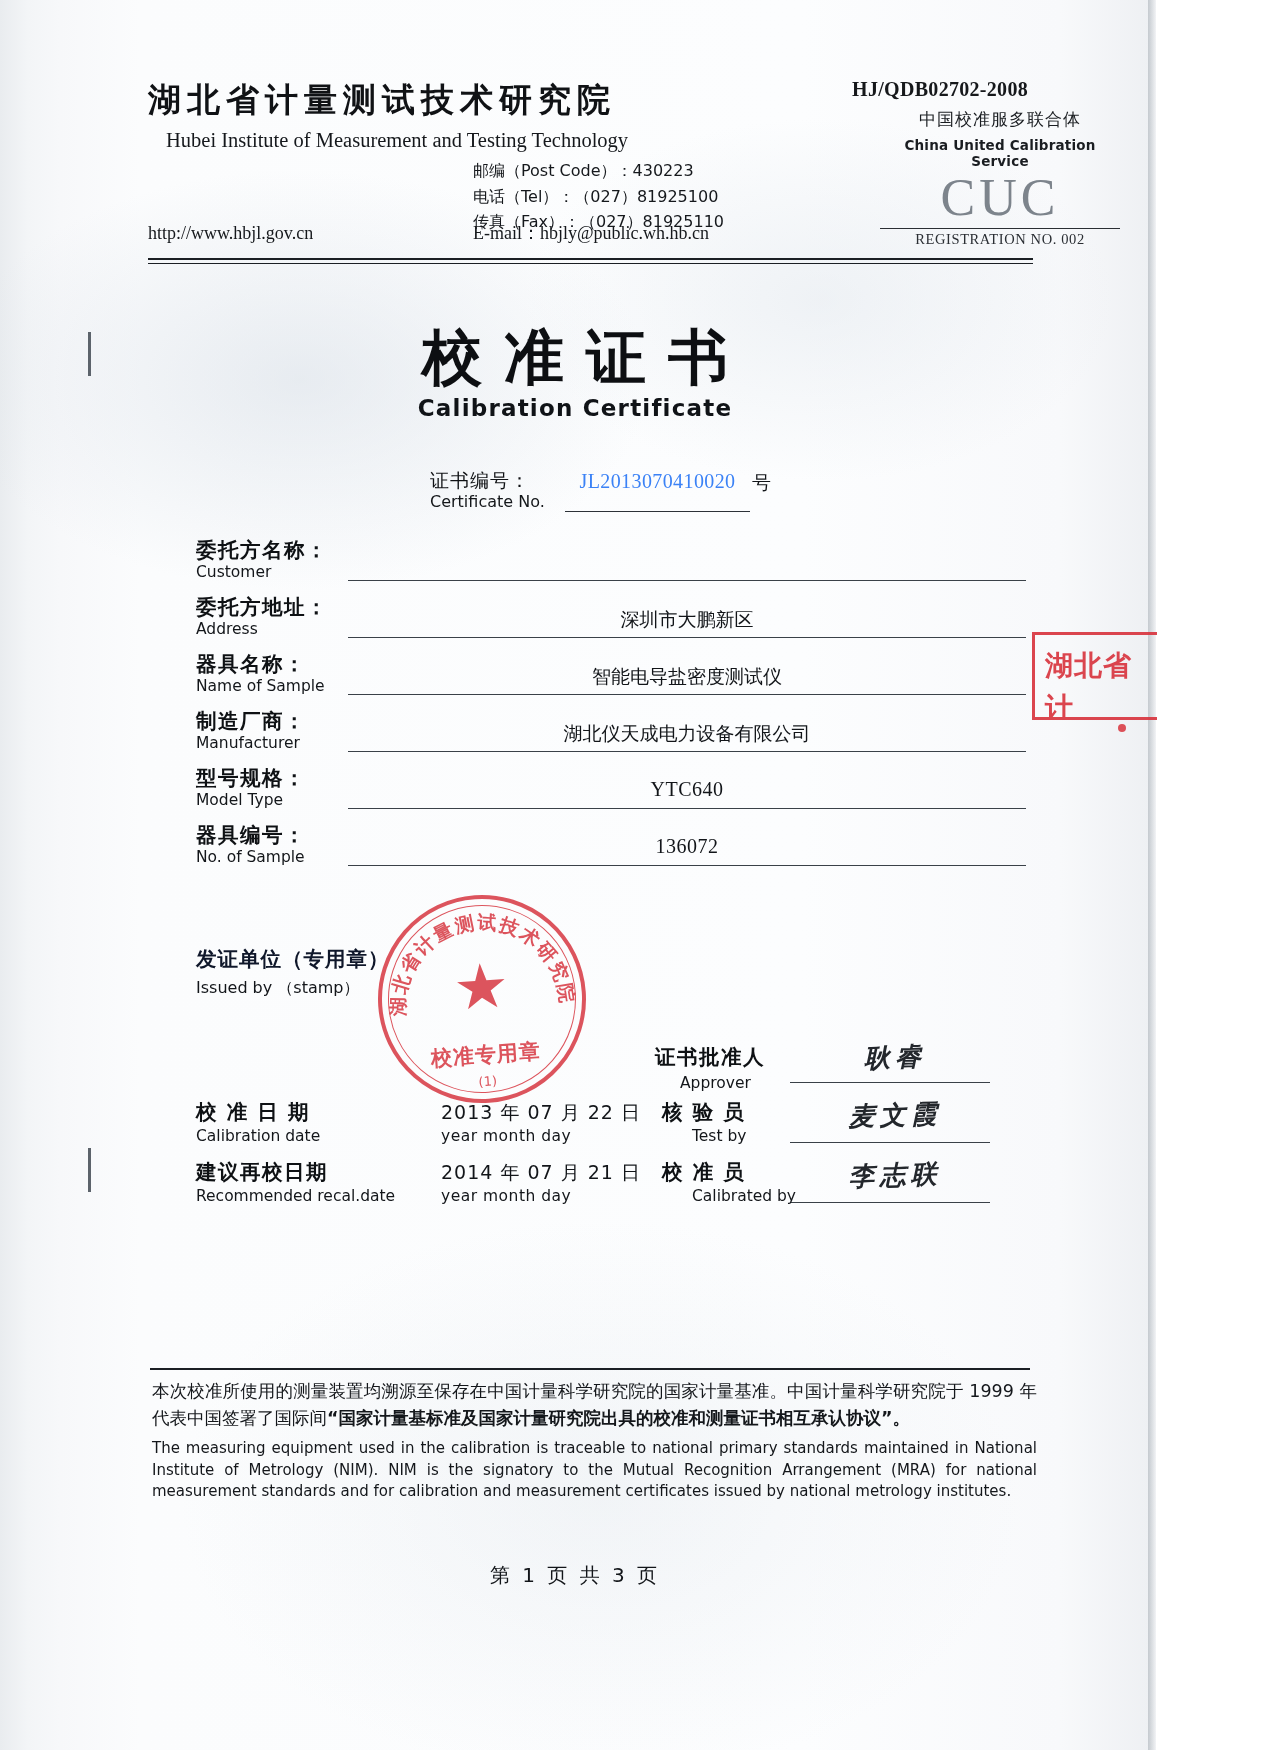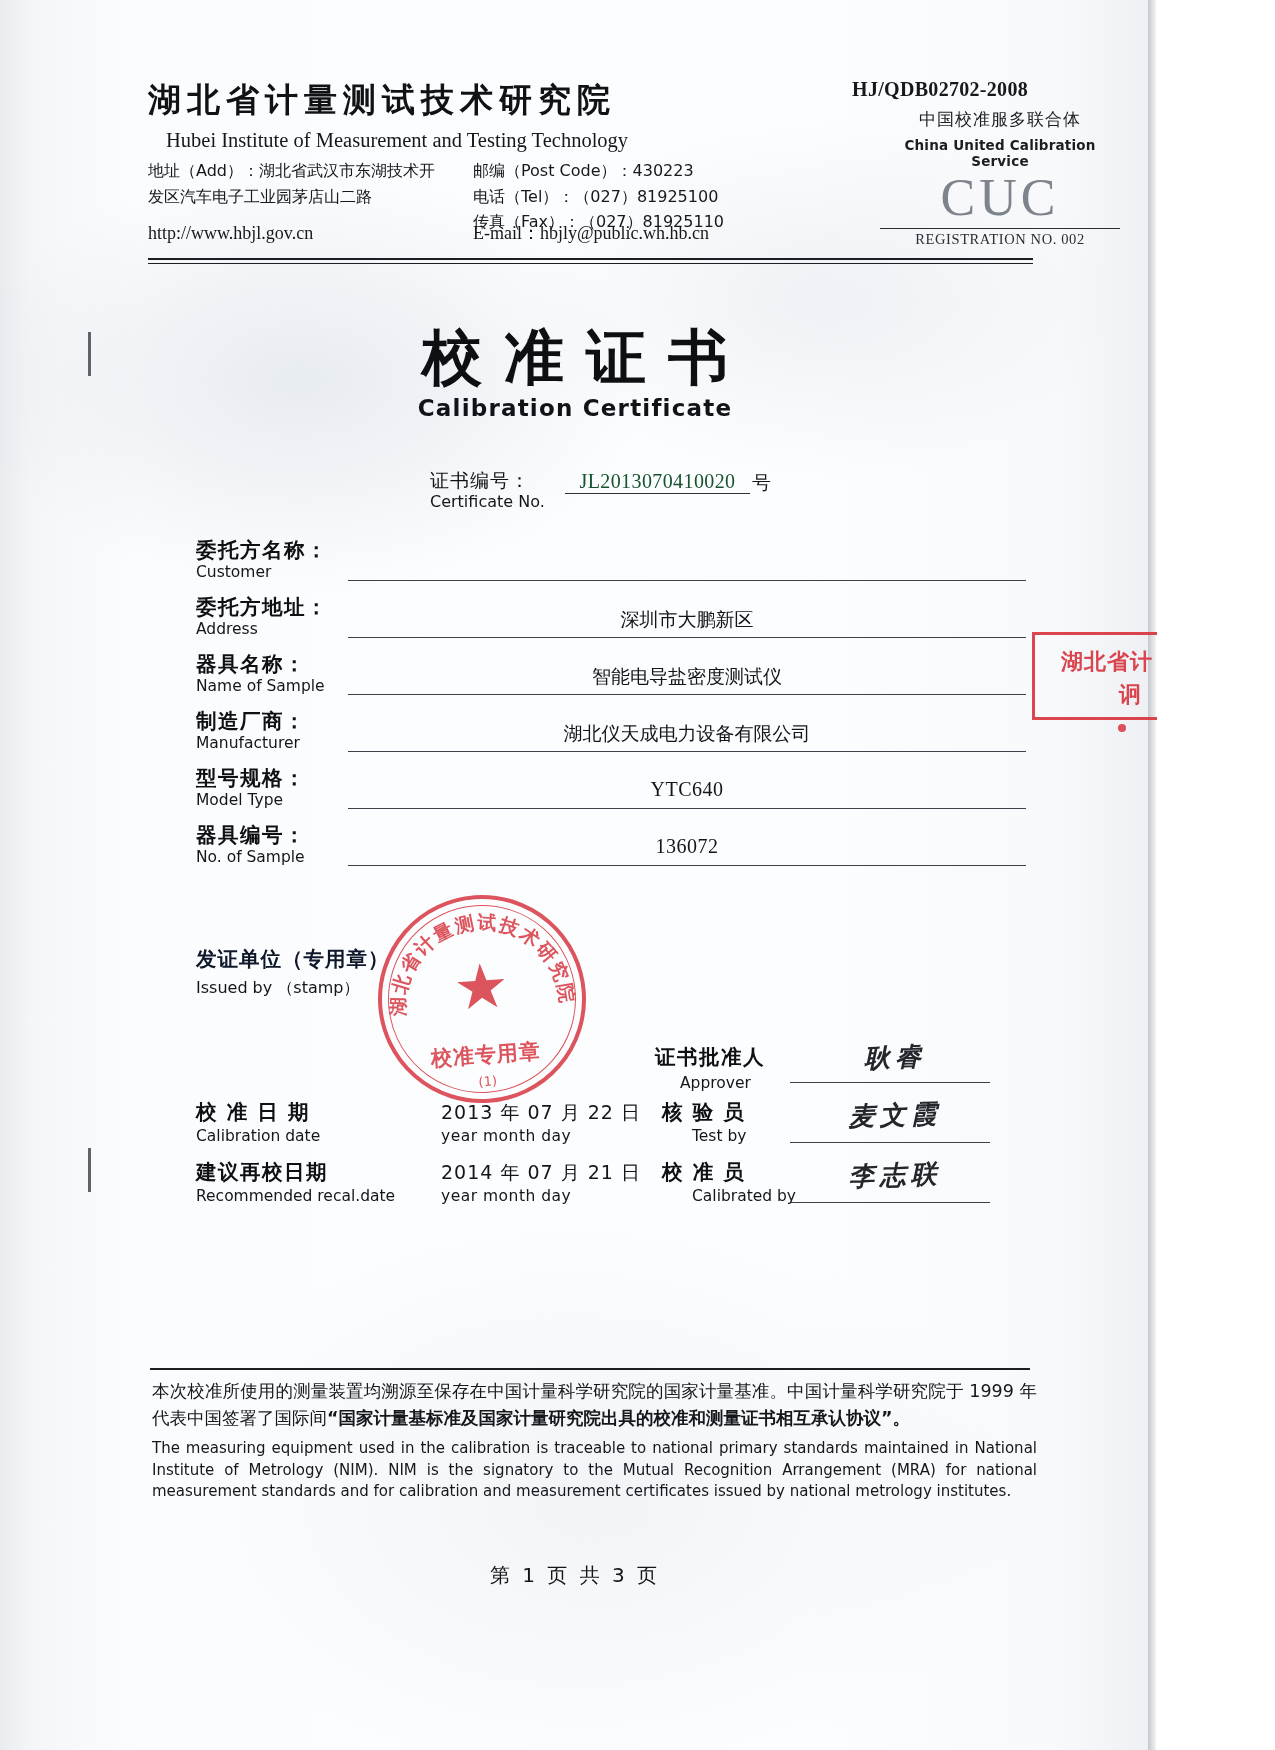--- a/index.html
+++ b/index.html
@@ -210,23 +210,23 @@
     color: #14171a;
   }
   .certno-value {
     position: absolute;
     left: 565px; top: 470px;
     width: 185px;
     text-align: center;
     font-family: "Liberation Serif", serif;
     font-size: 20px;
     letter-spacing: 0.4px;
-    color: #14532d;
+    color: #3b82f6;
     border-bottom: 1.5px solid #2d3238;
-    padding-bottom: 0;
+    padding-bottom: 18px;
   }
   .certno-suffix {
     position: absolute;
     left: 752px; top: 470px;
     font-family: "DejaVu Sans", sans-serif;
     font-size: 19px;
     color: #111418;
   }
 
   
@@ -363,24 +363,24 @@
   .edge-stamp {
     position: absolute;
     left: 1032px;
     top: 632px;
     width: 125px;
     height: 88px;
     border: 3px solid #d8323c;
     border-right: none;
     color: #d8323c;
     font-family: "DejaVu Sans", sans-serif;
-    font-size: 22px;
+    font-size: 28px;
     font-weight: bold;
     letter-spacing: 1px;
-    padding: 10px 0 0 26px;
+    padding: 10px 0 0 10px;
     box-sizing: border-box;
     line-height: 1.5;
     overflow: hidden;
     opacity: 0.9;
   }
   .edge-stamp .l2 { margin-left: 58px; }
   .edge-dot {
     position: absolute;
     left: 1118px; top: 724px;
     width: 8px; height: 8px;
@@ -535,24 +535,20 @@
 <div class="white-strip"></div>
 
 <div class="punch" style="top:332px;height:44px;"></div>
 <div class="punch" style="top:1148px;height:44px;"></div>
 
 <div class="header">
   <div class="hdr-code">HJ/QDB02702-2008</div>
   <div class="org-cn">湖北省计量测试技术研究院</div>
   <div class="org-en">Hubei Institute of Measurement and Testing Technology</div>
   <div class="addr-block">
-    <div class="addr-left">
-      <div>地址（Add）：湖北省武汉市东湖技术开</div>
-      <div>发区汽车电子工业园茅店山二路</div>
-    </div>
     <div class="addr-right">
       <div>邮编（Post Code）：430223</div>
       <div>电话（Tel）：（027）81925100</div>
       <div>传真（Fax）：（027）81925110</div>
     </div>
     <div class="addr-spacer"></div>
     <div class="url-line">
       <span class="url-left">http://www.hbjl.gov.cn</span>
       <span class="url-right">E-mail：hbjly@public.wh.hb.cn</span>
     </div>

